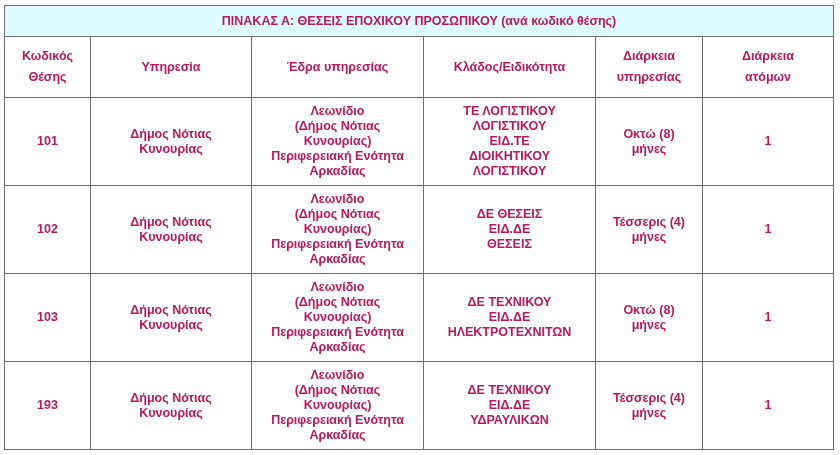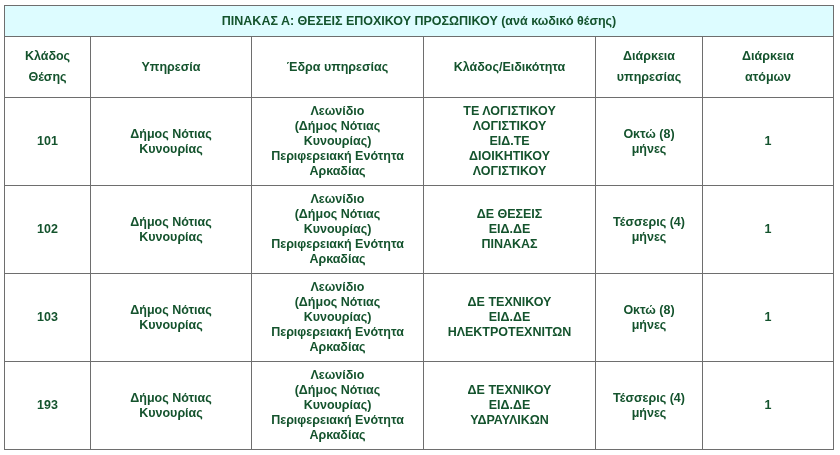--- a/index.html
+++ b/index.html
@@ -7,21 +7,21 @@
   table.main {
     position: absolute;
     left: 4px; top: 5px;
     width: 829px;
     height: 360px;
     border-collapse: collapse;
     table-layout: fixed;
     font-family: "Liberation Sans", sans-serif;
     font-weight: bold;
     font-size: 12.5px;
-    color: #14532d;
+    color: #be185d;
   }
   table.main td, table.main th {
     border: 1.5px solid #6e6e6e;
     text-align: center;
     vertical-align: middle;
     padding: 0 4px;
     line-height: 15px;
   }
   th.title-cell {
     background: #ddfcff;
@@ -47,21 +47,21 @@
     <col style="width:172px">
     <col style="width:107px">
     <col style="width:131px">
   </colgroup>
   <thead>
     <tr class="title-row">
       <th class="title-cell" colspan="6" style="background: rgb(221, 252, 255);">ΠΙΝΑΚΑΣ Α: ΘΕΣΕΙΣ ΕΠΟΧΙΚΟΥ ΠΡΟΣΩΠΙΚΟΥ (ανά κωδικό θέσης)</th>
     </tr>
     <tr class="head-row">
       <th>
-        <span class="line">Κλάδος</span>
+        <span class="line">Κωδικός</span>
         <span class="line">Θέσης</span>
       </th>
       <th>
         <span class="line">Υπηρεσία</span>
       </th>
       <th>
         <span class="line">Έδρα υπηρεσίας</span>
       </th>
       <th>
         <span class="line">Κλάδος/Ειδικότητα</span>
@@ -114,21 +114,21 @@
       <td>
         <span class="line">Λεωνίδιο</span>
         <span class="line">(Δήμος Νότιας</span>
         <span class="line">Κυνουρίας)</span>
         <span class="line">Περιφερειακή Ενότητα</span>
         <span class="line">Αρκαδίας</span>
       </td>
       <td>
         <span class="line">ΔΕ ΘΕΣΕΙΣ</span>
         <span class="line">ΕΙΔ.ΔΕ</span>
-        <span class="line">ΠΙΝΑΚΑΣ</span>
+        <span class="line">ΘΕΣΕΙΣ</span>
       </td>
       <td>
         <span class="line">Τέσσερις (4)</span>
         <span class="line">μήνες</span>
       </td>
       <td>1</td>
     </tr>
 
     <tr class="data-row">
       <td>103</td>

